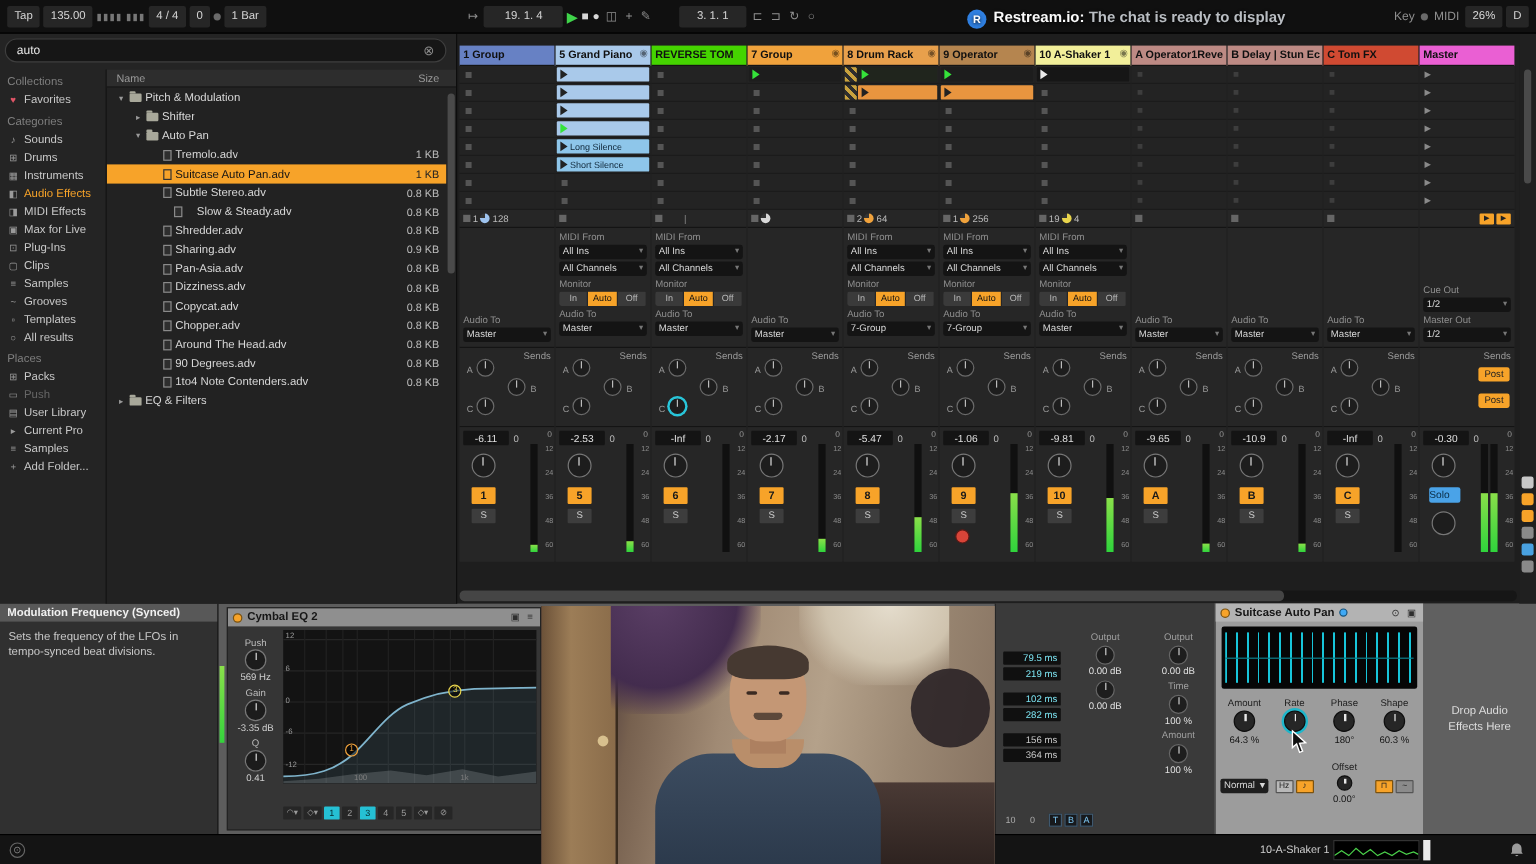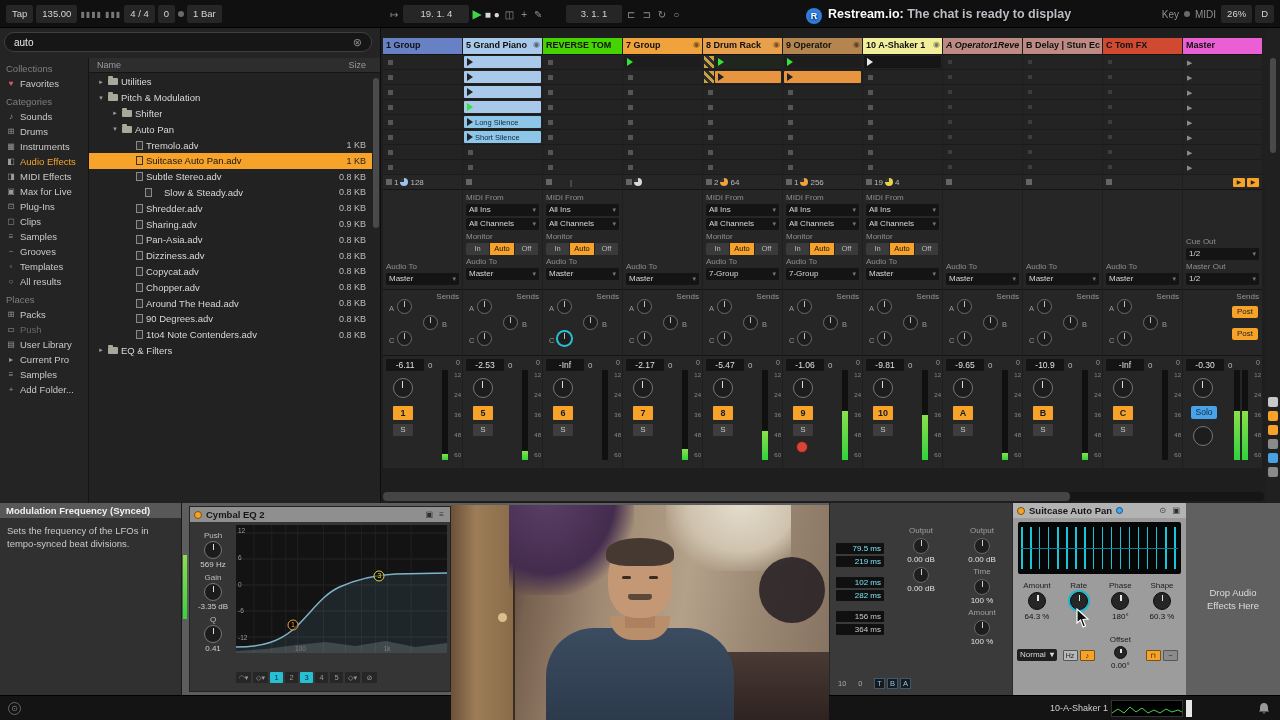--- a/index.html
+++ b/index.html
@@ -96,21 +96,21 @@
   .post-btn{position:absolute;right:4px;width:26px;height:12px;background:#f7a329;color:#222;font-size:8px;text-align:center;line-height:12px;border-radius:2px}
   .t-mixer{height:112px;position:relative;background:#262626}
   .db-box{position:absolute;left:3px;top:3px;width:38px;height:12px;background:#141414;color:#e0e0e0;font-size:8.5px;text-align:center;line-height:12px;border-radius:1px}
   .pan-val{position:absolute;left:45px;top:5px;font-size:8px;color:#bbb}
   .peak{position:absolute;right:2px;top:3px;font-size:7px;color:#999}
   .panknob{position:absolute;left:10px;top:22px;width:20px;height:20px;border-radius:50%;background:#1d1d1d;border:1px solid #777}
   .panknob::after{content:"";position:absolute;left:8px;top:2px;width:1px;height:7px;background:#ddd}
   .num-btn{position:absolute;left:10px;top:50px;width:20px;height:14px;background:#f7a329;color:#1a1a1a;font-size:9px;font-weight:bold;text-align:center;line-height:14px;border-radius:1px}
   .s-btn{position:absolute;left:10px;top:68px;width:20px;height:12px;background:#3d3d3d;color:#ccc;font-size:8px;text-align:center;line-height:12px;border-radius:1px}
   .rec-dot{position:absolute;left:13px;top:85px;width:12px;height:12px;border-radius:50%;background:#d84438;border:1px solid #5a1a16}
-  .solo-big{position:absolute;left:8px;top:50px;width:26px;height:13px;background:#4aa3e8;color:#0a2c44;font-size:8.5px;text-align:center;line-height:13px;border-radius:2px}
+  .solo-big{position:absolute;left:8px;top:50px;width:26px;height:13px;background:#4aa3e8;color:#0a2c44;font-size:8.5px;line-height:13px;border-radius:2px}
   .cue-knob{position:absolute;left:10px;top:70px;width:20px;height:20px;border-radius:50%;background:#1d1d1d;border:1px solid #777}
   .meter{position:absolute;right:14px;top:14px;bottom:8px;width:6px;background:#101010;display:flex;align-items:flex-end}
   .meter.m2{right:22px}
   .mfill{width:100%;background:linear-gradient(to top,#2fd33c,#8ae04a);display:block}
   .mscale{position:absolute;right:1px;top:16px;bottom:10px;display:flex;flex-direction:column;justify-content:space-between;font-size:6px;color:#8a8a8a}
   .mscale i{font-style:normal}
   .scene-strip{width:14px;flex:0 0 auto;padding-top:18px;display:flex;flex-direction:column;background:#202020}
   .scene-num{height:16px;font-size:8px;color:#aaa;text-align:center;line-height:16px}
   .h-scroll{position:absolute;left:2px;right:2px;bottom:2px;height:9px;background:#161616;border-radius:4px}
   .h-thumb{position:absolute;left:0;width:78%;height:100%;background:#454545;border-radius:4px}
@@ -345,25 +345,20 @@
         <span class="side-label">Add Folder...</span>
       </div>
     </div>
   <div class="b-files">
     <div class="files-head">
       <span class="fh-name">Name</span>
       <span class="fh-size">Size</span>
     </div>
     <div class="file-rows" id="fileRows">
         <div class="file-row" style="padding-left: 8px;">
-          <span class="f-arrow">▸</span>
-          <span class="f-folder"></span>
-          <span class="f-name">Utilities</span>
-        </div>
-        <div class="file-row" style="padding-left: 8px;">
           <span class="f-arrow">▾</span>
           <span class="f-folder"></span>
           <span class="f-name">Pitch &amp; Modulation</span>
         </div>
         <div class="file-row" style="padding-left: 22px;">
           <span class="f-arrow">▸</span>
           <span class="f-folder"></span>
           <span class="f-name">Shifter</span>
         </div>
         <div class="file-row" style="padding-left: 22px;">
@@ -1056,21 +1051,21 @@
           <span class="mscale">
             <i>12</i>
             <i>24</i>
             <i>36</i>
             <i>48</i>
             <i>60</i>
           </span>
         </div>
       </div>
       <div class="track">
-        <div class="t-head" style="background: rgb(189, 138, 132); font-style: italic;"><span class="t-name">A Operator1Reve</span></div>
+        <div class="t-head" style="background: rgb(189, 138, 132);"><span class="t-name">A Operator1Reve</span></div>
         <div class="t-slots">
           <div class="slot">
             <span class="dimsq"></span>
           </div>
           <div class="slot">
             <span class="dimsq"></span>
           </div>
           <div class="slot">
             <span class="dimsq"></span>
           </div>

